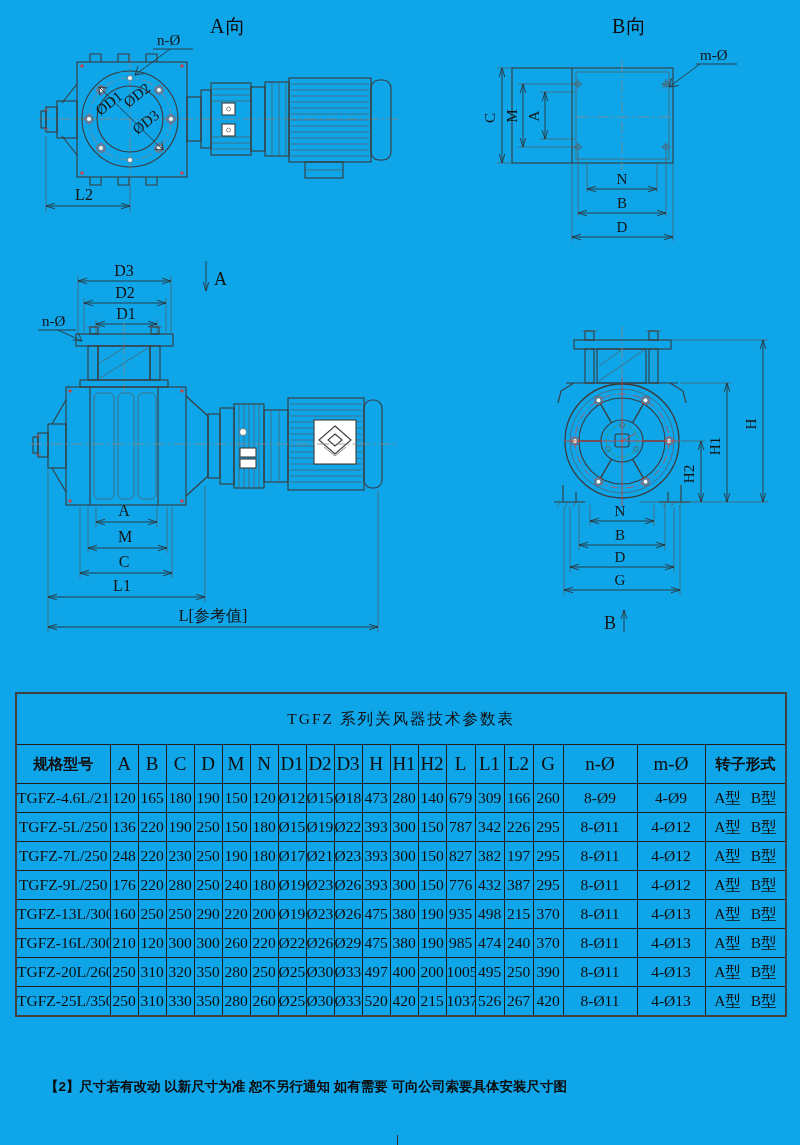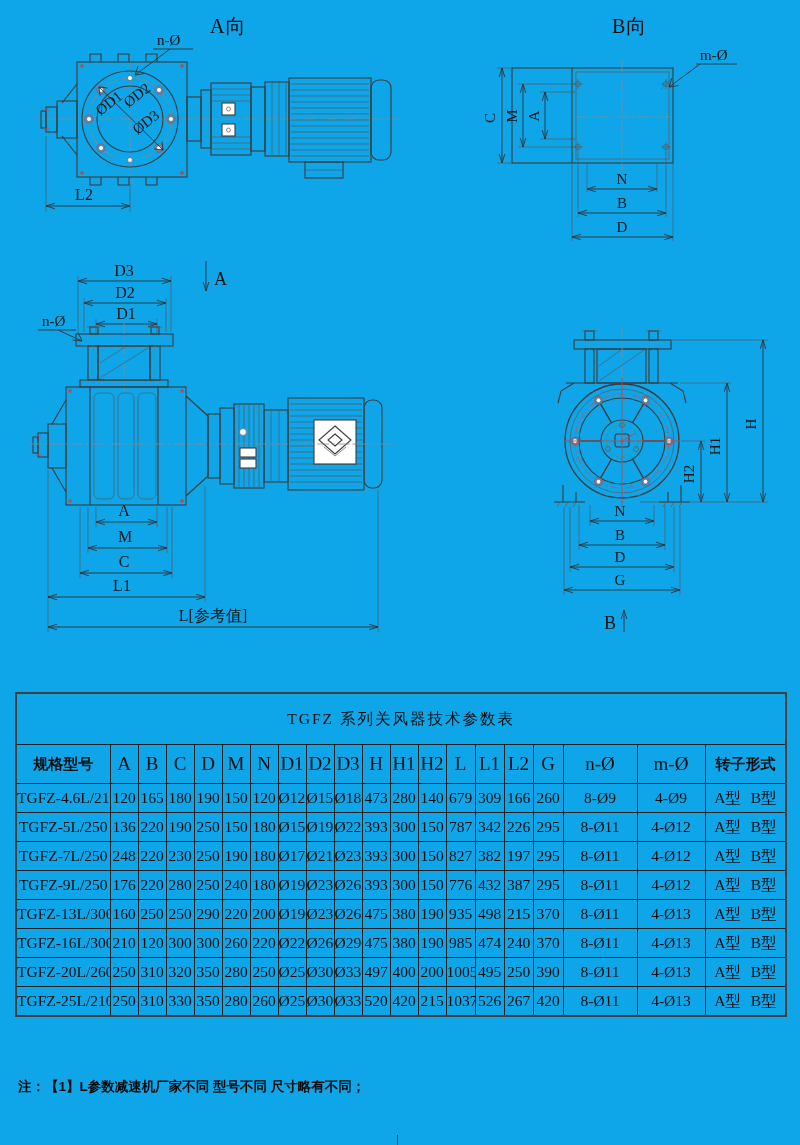--- a/index.html
+++ b/index.html
@@ -517,21 +517,21 @@
             <td>200</td>
             <td>1005</td>
             <td>495</td>
             <td>250</td>
             <td>390</td>
             <td class="c-hole">8-Ø11</td>
             <td class="c-hole">4-Ø13</td>
             <td class="c-rotor">A型 B型</td>
           </tr>
           <tr>
-            <td class="c-model">TGFZ-25L/210</td>
+            <td class="c-model">TGFZ-25L/350</td>
             <td>250</td>
             <td>310</td>
             <td>330</td>
             <td>350</td>
             <td>280</td>
             <td>260</td>
             <td class="c-dia">Ø250</td>
             <td class="c-dia">Ø300</td>
             <td class="c-dia">Ø330</td>
             <td>520</td>
@@ -544,18 +544,18 @@
             <td class="c-hole">8-Ø11</td>
             <td class="c-hole">4-Ø13</td>
             <td class="c-rotor">A型 B型</td>
           </tr>
         </tbody>
   </table>
 </div>
 
 
 <div id="notes">
-  <div><span>注：</span><span>【1】L参数减速机厂家不同  型号不同  尺寸略有不同；</span></div>
+  <div class="l2">【2】尺寸若有改动  以新尺寸为准  恕不另行通知  如有需要  可向公司索要具体安装尺寸图</div>
 </div>
 
 <div id="bottom-tick"></div>
 
 </div>
 
 </body></html>

